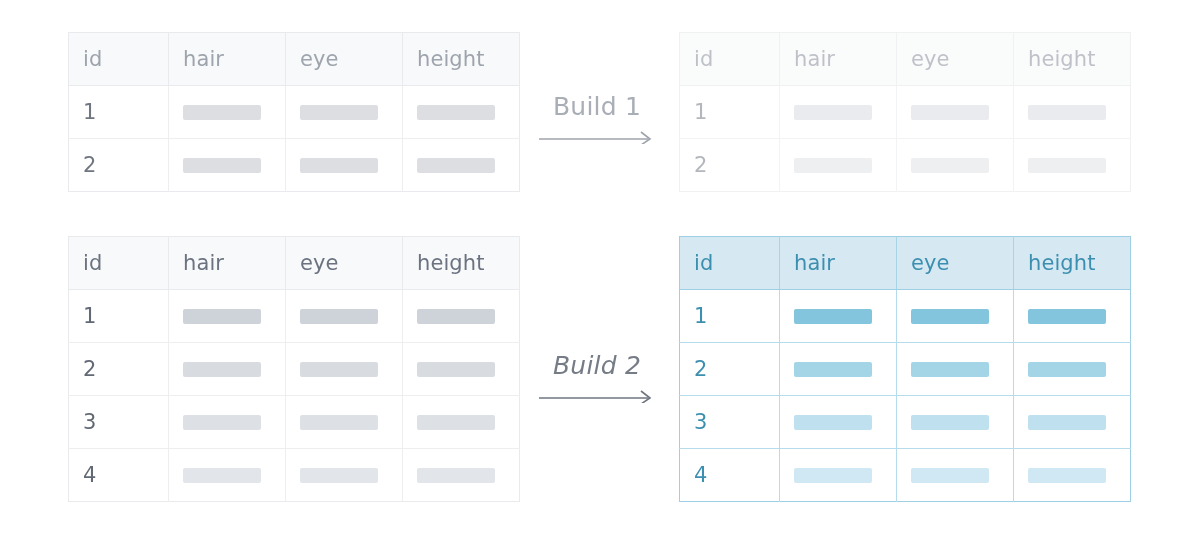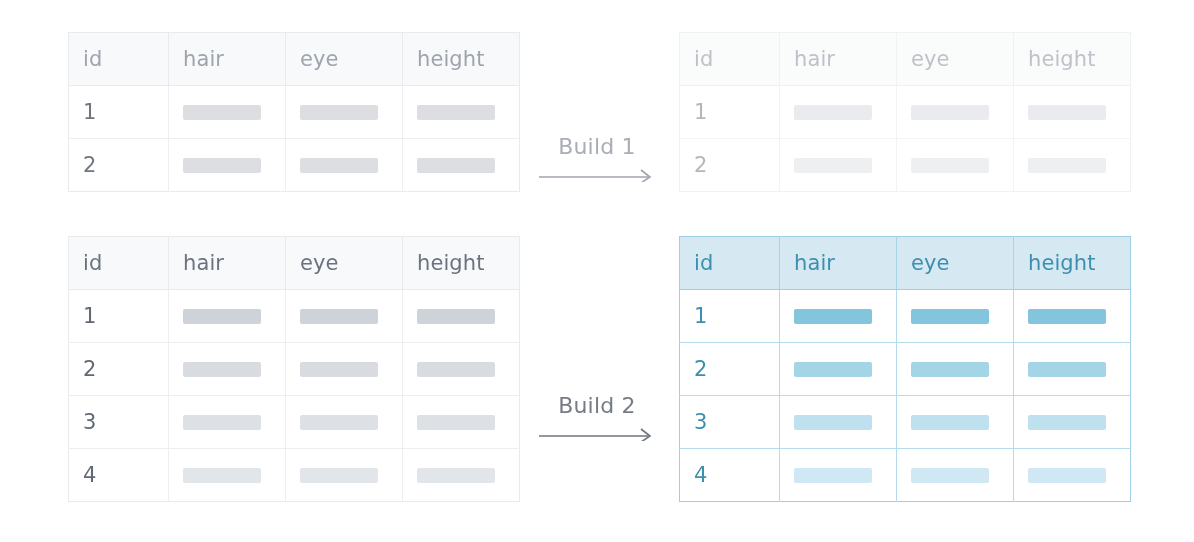--- a/index.html
+++ b/index.html
@@ -131,28 +131,27 @@
   .tbl-blue tr.r4 .bar { background: #cfe8f4; }
 
   
   .build {
     position: absolute;
     width: 150px;
     text-align: center;
   }
   .build .blabel {
     display: block;
-    font-size: 22px;
+    font-size: 25px;
     letter-spacing: .2px;
     margin-bottom: 9px;
-    margin-top: 42px;
   }
   #build-1 { left: 522px; top: 92px; }
   #build-1 .blabel { color: #a9aeb6; }
-  #build-2 { left: 522px; top: 351px; }
+  #build-2 { left: 522px; top: 351px; font-style: italic; }
   #build-2 .blabel { color: #767c86; }
 
   .arrow-svg { display: block; margin: 0 auto; }
 </style>
 </head>
 <body>
 
 <div class="stage">
 
   <table class="tbl tbl-gray" id="table-source-1">

